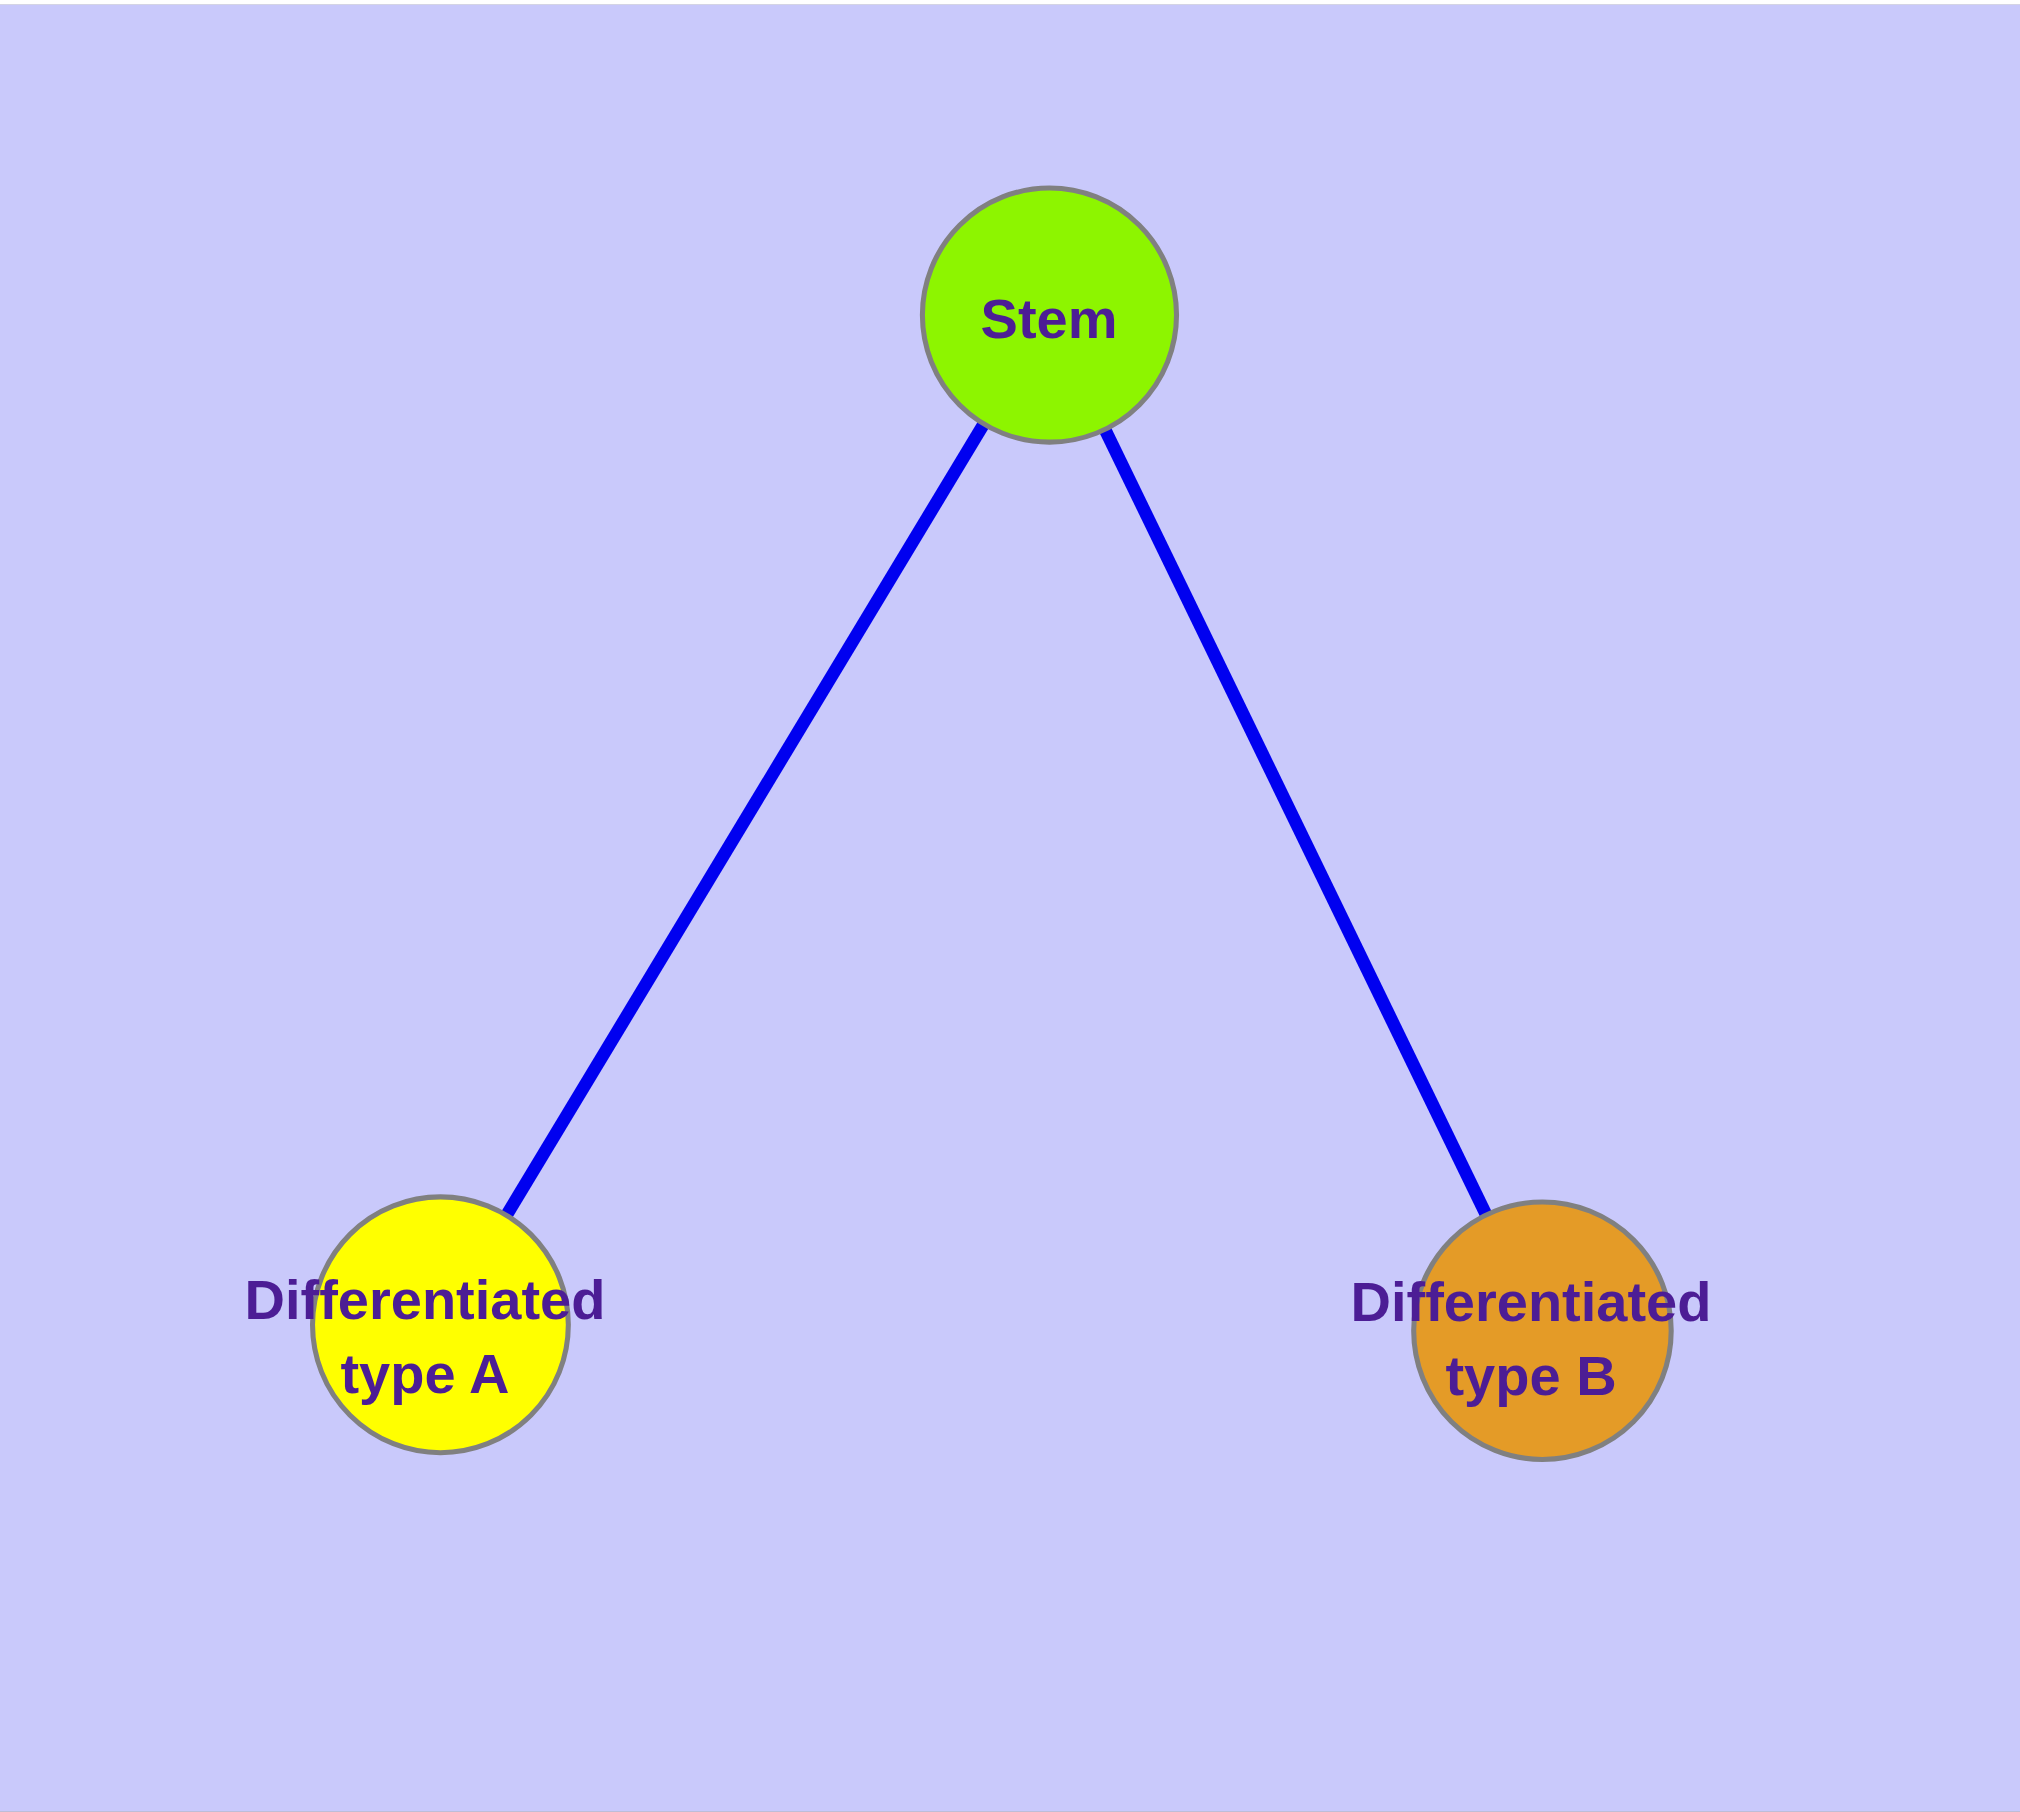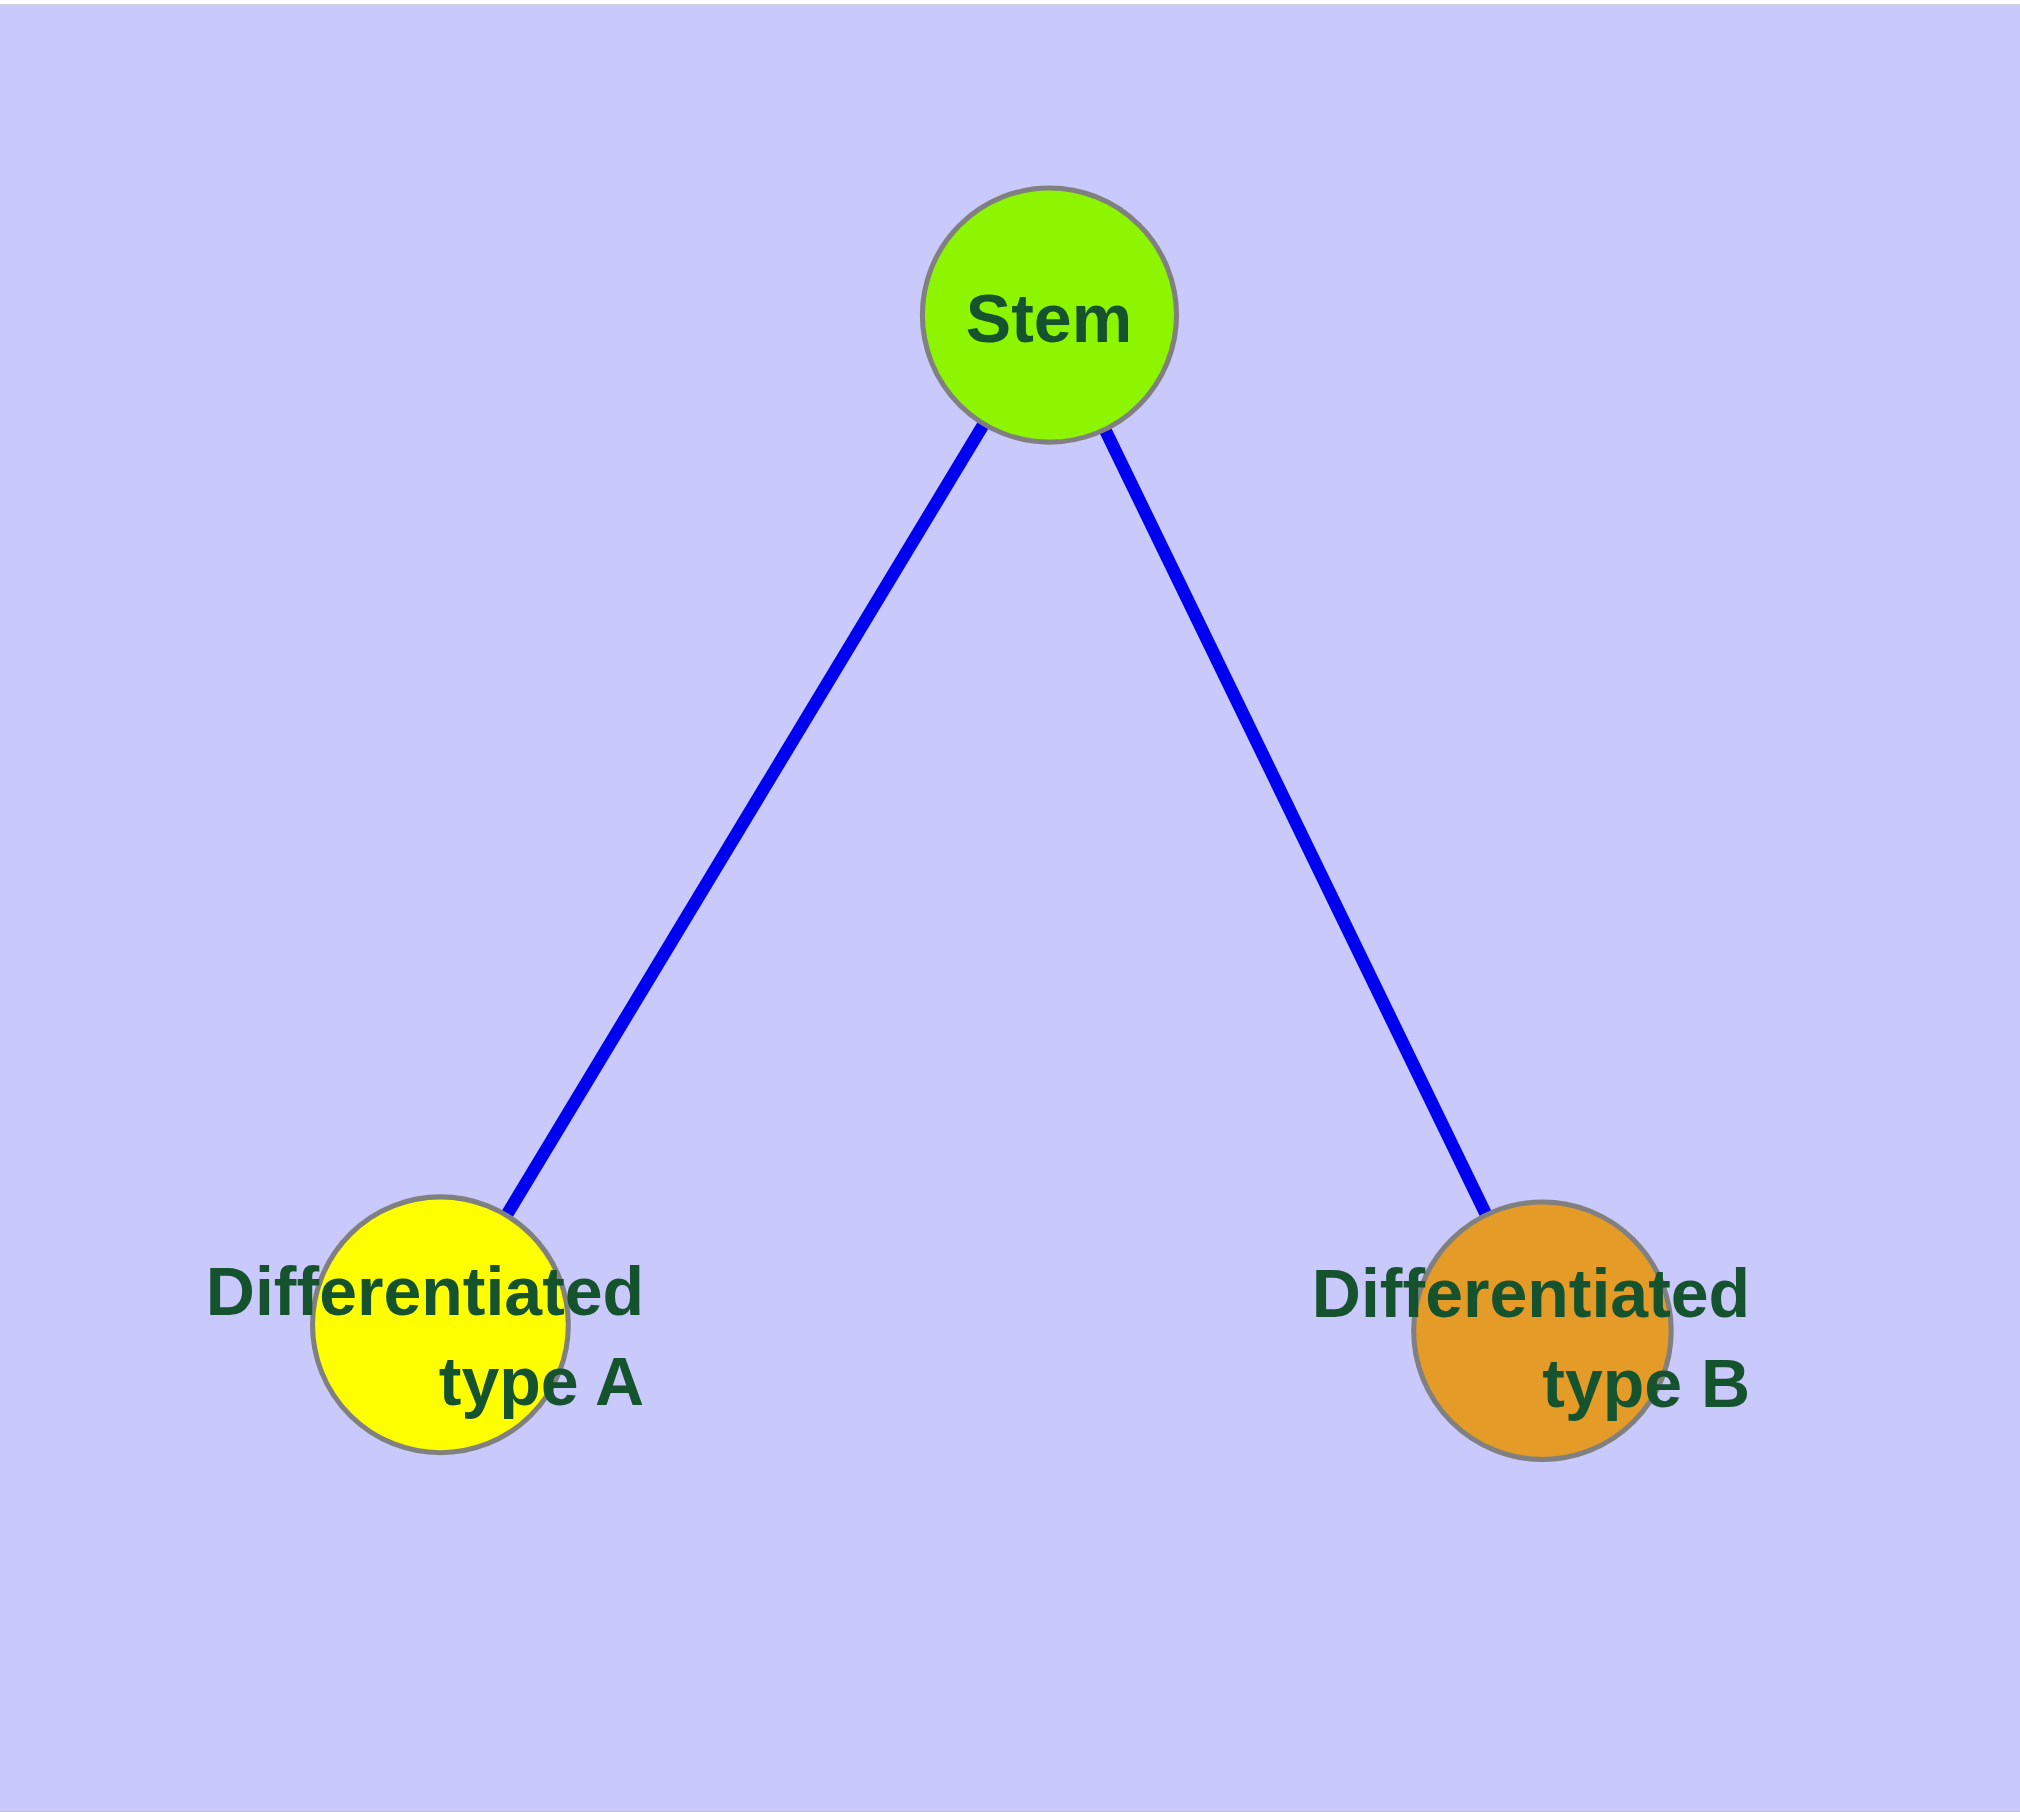--- a/index.html
+++ b/index.html
@@ -37,24 +37,24 @@
     stroke-width: 15px;
     stroke-linecap: butt;
   }
   .node-circle {
     stroke-width: 6px;
   }
   .node-label {
     position: absolute;
     transform: translate(-50%, -50%);
     font-weight: bold;
-    font-size: 68px;
+    font-size: 56px;
     line-height: 1.32;
-    color: #14532d;
-    text-align: right;
+    color: #4c1d95;
+    text-align: center;
     white-space: pre-line;
     z-index: 2;
     pointer-events: none;
   }
 </style>
 </head>
 <body>
 
 <div class="canvas">
 

